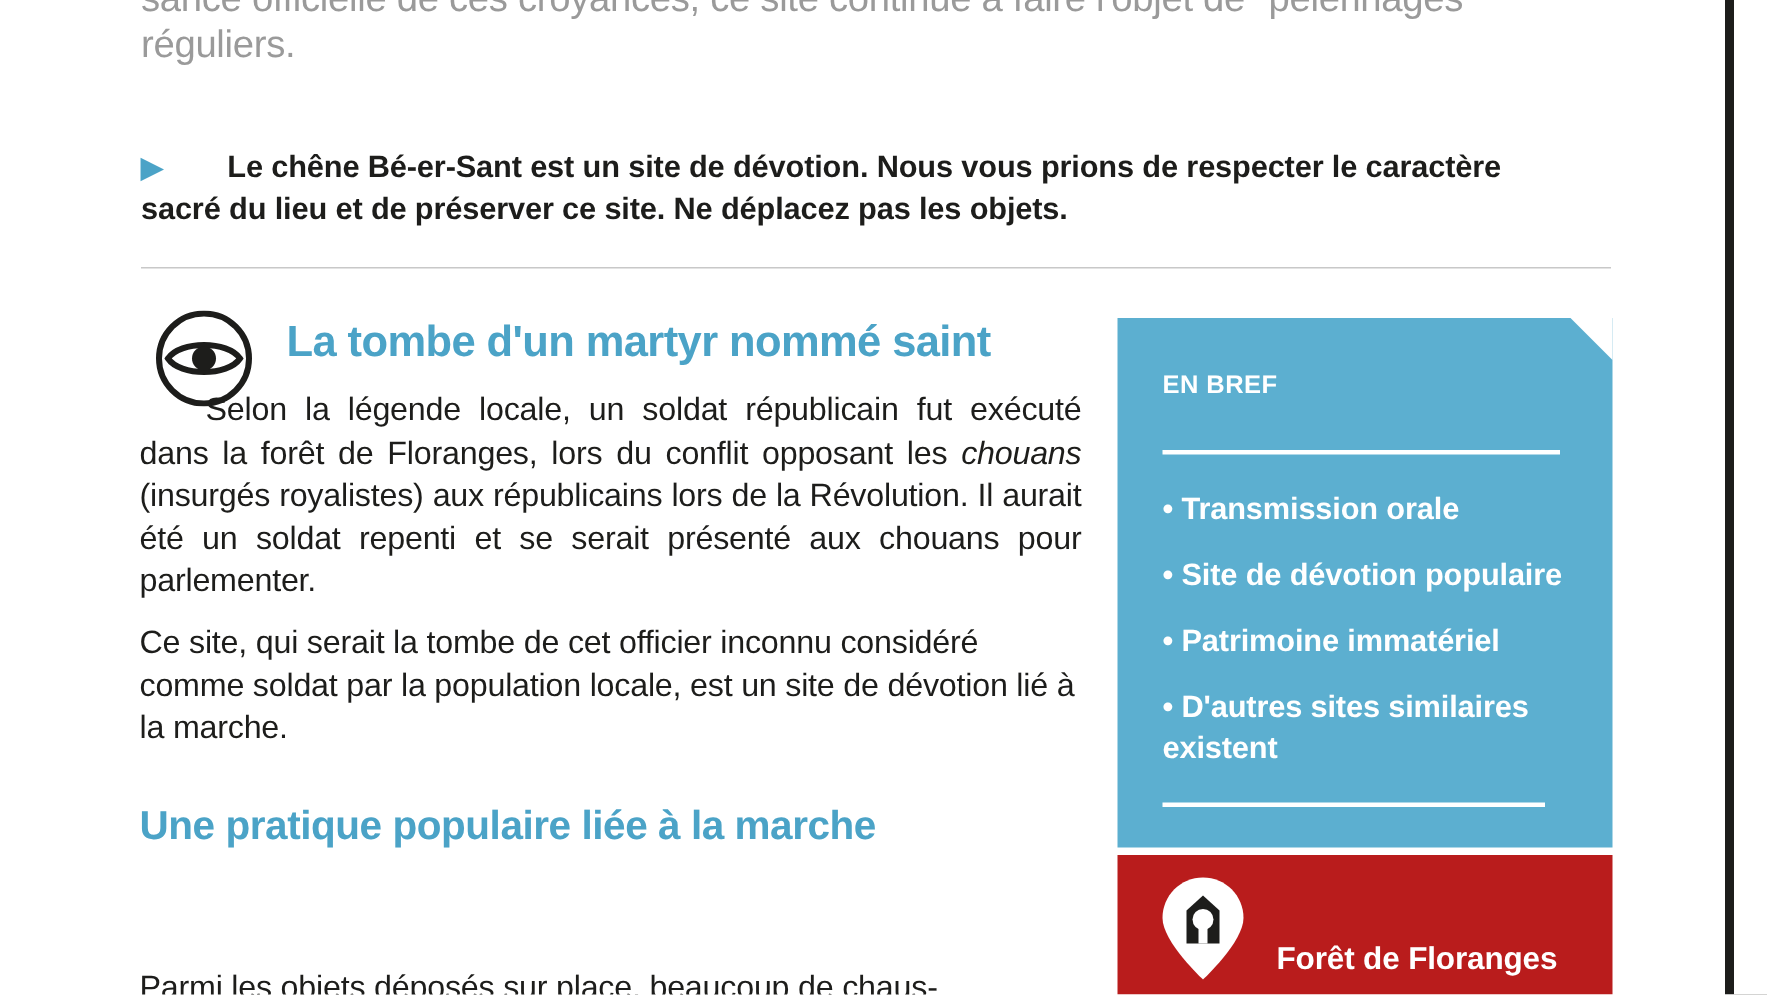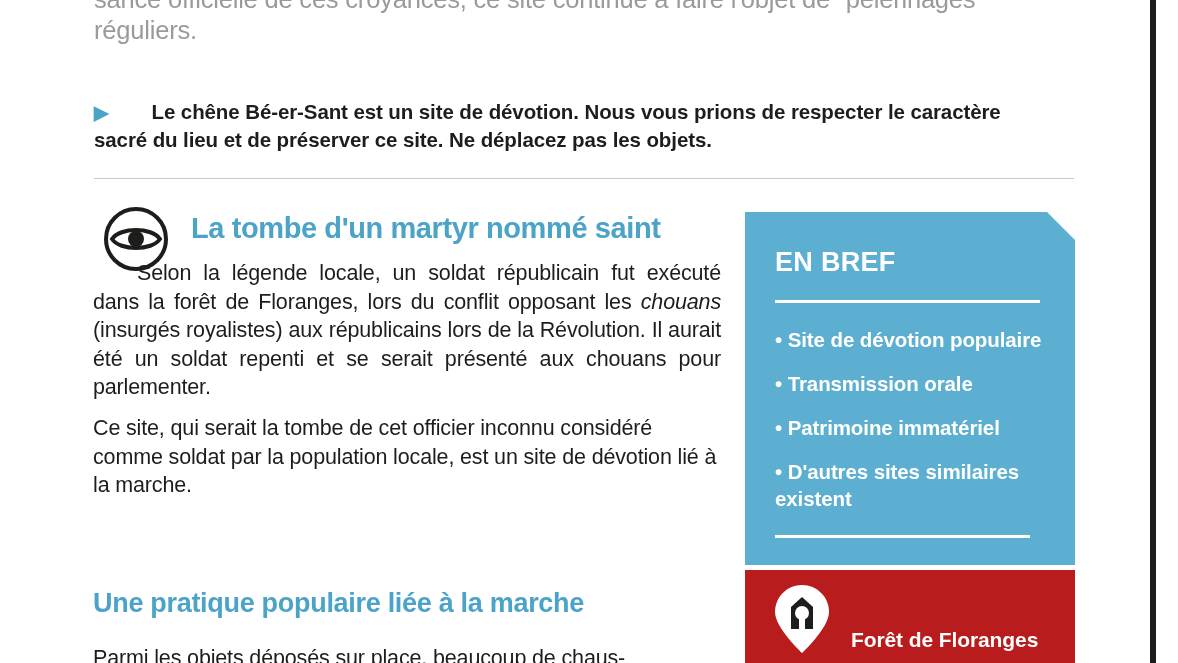--- a/index.html
+++ b/index.html
@@ -132,21 +132,21 @@
     width: 628px;
     color: #1d1d1b;
     font-size: 21.5px;
     line-height: 28.6px;
     letter-spacing: -0.15px;
   }
 
   .section-title-2 {
     position: absolute;
     left: 93px;
-    top: 588px;
+    top: 535px;
     width: 640px;
     color: #4ba3c7;
     font-size: 27px;
     font-weight: bold;
     letter-spacing: -0.3px;
   }
 
   .body-3 {
     position: absolute;
     left: 93px;
@@ -176,21 +176,21 @@
     top: 0;
     width: 0;
     height: 0;
     border-top: 28px solid #ffffff;
     border-left: 28px solid transparent;
   }
   .enbref-title {
     position: absolute;
     left: 30px;
     top: 35px;
-    font-size: 27px;
+    font-size: 17px;
     font-weight: bold;
     letter-spacing: 0.3px;
   }
   .enbref-rule-top {
     position: absolute;
     left: 30px;
     top: 88px;
     width: 265px;
     height: 3px;
     background: #ffffff;
@@ -279,22 +279,22 @@
 
   <div class="section-title-2">Une pratique populaire liée à la marche</div>
 
   <div class="body-3">Parmi les objets déposés sur place, beaucoup de chaus-</div>
 
   <div class="enbref">
     <div class="enbref-corner"></div>
     <div class="enbref-title">EN BREF</div>
     <div class="enbref-rule-top"></div>
     <ul class="enbref-list">
+      <li>• Transmission orale</li>
       <li>• Site de dévotion populaire</li>
-      <li>• Transmission orale</li>
       <li>• Patrimoine immatériel</li>
       <li> • D'autres sites similaires existent</li>
     </ul>
     <div class="enbref-rule-bot"></div>
   </div>
 
   <div class="darkpanel">
     <div class="pin-icon">
       <svg width="62" height="72" viewBox="0 0 62 72">
         <path d="M31 2 C16 2 4 14 4 29 C4 45 31 70 31 70 C31 70 58 45 58 29 C58 14 46 2 31 2 Z" fill="#ffffff"></path>

